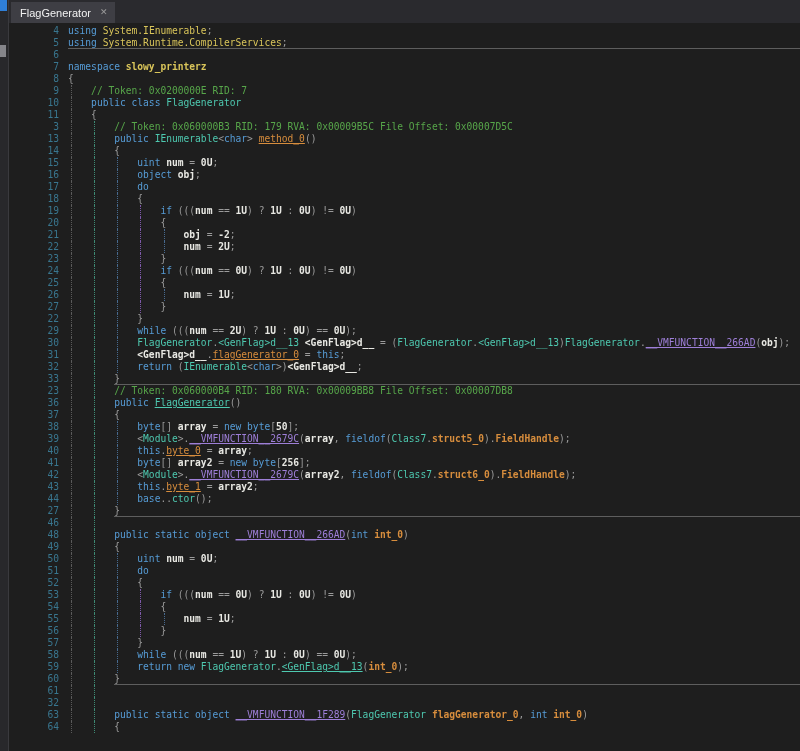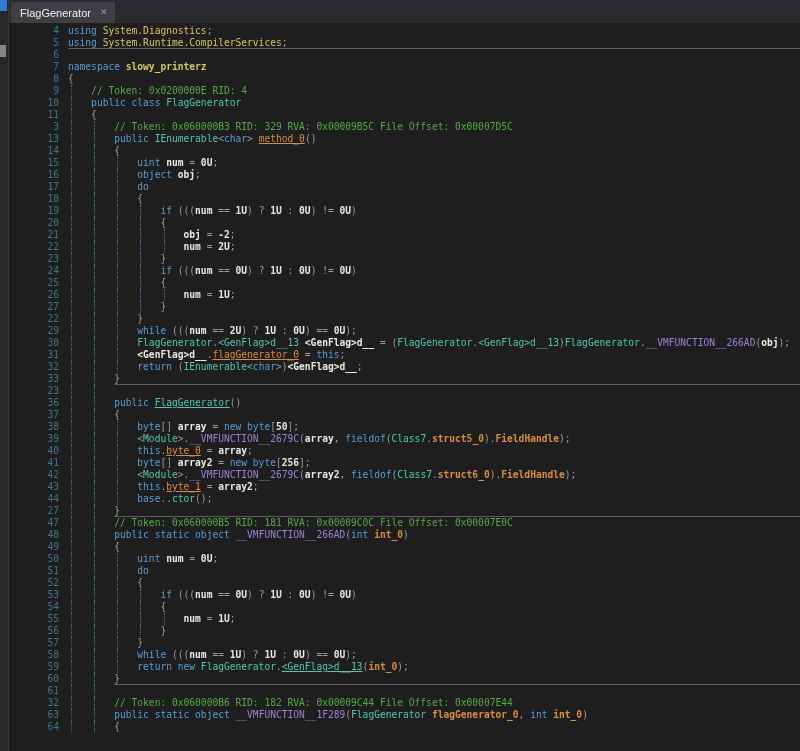--- a/index.html
+++ b/index.html
@@ -23,50 +23,50 @@
   .sep{position:absolute;bottom:0;height:1px;background:#5e5e5e;right:0;}
   
   .k{color:#569cd6;}
   .t{color:#4ec9b0;}
   .tu{color:#4ec9b0;text-decoration:underline;}
   .ns{color:#d9c55a;}
   .nsd{color:#d9c55a;font-weight:bold;}
   .c{color:#57a64a;}
   .o{color:#d78d3d;font-weight:bold;}
   .ou{color:#d78d3d;text-decoration:underline;}
-  .pu{color:#9e7fd8;}
+  .pu{color:#9e7fd8;text-decoration:underline;}
   .l{color:#e8e8e3;font-weight:bold;}
   .n{color:#e8e8e3;font-weight:bold;}
   .p{color:#9b9b9b;}
 </style>
 </head>
 <body>
 
 <div id="screen">
   <div id="left-strip">
     <div id="left-accent"></div>
     <div id="left-gray"></div>
   </div>
   <div id="tab-bar">
     <div class="tab">
       <span>FlagGenerator</span>
       <span class="close">✕</span>
     </div>
   </div>
   <div id="editor">
     <div id="code-lines">
-        <div class="line"><span class="ln">4</span><span class="code"><span class="k">using</span><span class="p"> </span><span class="ns">System.Diagnostics</span><span class="p">;</span></span></div>
+        <div class="line"><span class="ln">4</span><span class="code"><span class="k">using</span><span class="p"> </span><span class="ns">System.IEnumerable</span><span class="p">;</span></span></div>
         <div class="line"><span class="ln">5</span><span class="code"><span class="k">using</span><span class="p"> </span><span class="ns">System.Runtime.CompilerServices</span><span class="p">;</span></span><div class="sep" style="left: 59px;"></div></div>
         <div class="line"><span class="ln">6</span><span class="code"></span></div>
         <div class="line"><span class="ln">7</span><span class="code"><span class="k">namespace</span><span class="p"> </span><span class="nsd">slowy_printerz</span></span></div>
         <div class="line"><span class="ln">8</span><span class="code"><span class="p">{</span></span></div>
-        <div class="line"><span class="ln">9</span><span class="guide" style="left: 62px; border-left-color: rgb(90, 90, 90);"></span><span class="code"><span class="p">    </span><span class="c">// Token: 0x0200000E RID: 4</span></span></div>
+        <div class="line"><span class="ln">9</span><span class="guide" style="left: 62px; border-left-color: rgb(90, 90, 90);"></span><span class="code"><span class="p">    </span><span class="c">// Token: 0x0200000E RID: 7</span></span></div>
         <div class="line"><span class="ln">10</span><span class="guide" style="left: 62px; border-left-color: rgb(90, 90, 90);"></span><span class="code"><span class="p">    </span><span class="k">public</span><span class="p"> </span><span class="k">class</span><span class="p"> </span><span class="t">FlagGenerator</span></span></div>
         <div class="line"><span class="ln">11</span><span class="guide" style="left: 62px; border-left-color: rgb(90, 90, 90);"></span><span class="code"><span class="p">    {</span></span></div>
-        <div class="line"><span class="ln">3</span><span class="guide" style="left: 62px; border-left-color: rgb(90, 90, 90);"></span><span class="guide" style="left: 85.136px; border-left-color: rgb(62, 138, 116);"></span><span class="code"><span class="p">        </span><span class="c">// Token: 0x060000B3 RID: 329 RVA: 0x00009B5C File Offset: 0x00007D5C</span></span></div>
+        <div class="line"><span class="ln">3</span><span class="guide" style="left: 62px; border-left-color: rgb(90, 90, 90);"></span><span class="guide" style="left: 85.136px; border-left-color: rgb(62, 138, 116);"></span><span class="code"><span class="p">        </span><span class="c">// Token: 0x060000B3 RID: 179 RVA: 0x00009B5C File Offset: 0x00007D5C</span></span></div>
         <div class="line"><span class="ln">13</span><span class="guide" style="left: 62px; border-left-color: rgb(90, 90, 90);"></span><span class="guide" style="left: 85.136px; border-left-color: rgb(62, 138, 116);"></span><span class="code"><span class="p">        </span><span class="k">public</span><span class="p"> </span><span class="t">IEnumerable</span><span class="p">&lt;</span><span class="k">char</span><span class="p">&gt; </span><span class="ou">method_0</span><span class="p">()</span></span></div>
         <div class="line"><span class="ln">14</span><span class="guide" style="left: 62px; border-left-color: rgb(90, 90, 90);"></span><span class="guide" style="left: 85.136px; border-left-color: rgb(62, 138, 116);"></span><span class="code"><span class="p">        {</span></span></div>
         <div class="line"><span class="ln">15</span><span class="guide" style="left: 62px; border-left-color: rgb(90, 90, 90);"></span><span class="guide" style="left: 85.136px; border-left-color: rgb(62, 138, 116);"></span><span class="guide" style="left: 108.272px; border-left-color: rgb(71, 106, 143);"></span><span class="code"><span class="p">            </span><span class="k">uint</span><span class="p"> </span><span class="l">num</span><span class="p"> = </span><span class="n">0U</span><span class="p">;</span></span></div>
         <div class="line"><span class="ln">16</span><span class="guide" style="left: 62px; border-left-color: rgb(90, 90, 90);"></span><span class="guide" style="left: 85.136px; border-left-color: rgb(62, 138, 116);"></span><span class="guide" style="left: 108.272px; border-left-color: rgb(71, 106, 143);"></span><span class="code"><span class="p">            </span><span class="k">object</span><span class="p"> </span><span class="l">obj</span><span class="p">;</span></span></div>
         <div class="line"><span class="ln">17</span><span class="guide" style="left: 62px; border-left-color: rgb(90, 90, 90);"></span><span class="guide" style="left: 85.136px; border-left-color: rgb(62, 138, 116);"></span><span class="guide" style="left: 108.272px; border-left-color: rgb(71, 106, 143);"></span><span class="code"><span class="p">            </span><span class="k">do</span></span></div>
         <div class="line"><span class="ln">18</span><span class="guide" style="left: 62px; border-left-color: rgb(90, 90, 90);"></span><span class="guide" style="left: 85.136px; border-left-color: rgb(62, 138, 116);"></span><span class="guide" style="left: 108.272px; border-left-color: rgb(71, 106, 143);"></span><span class="code"><span class="p">            {</span></span></div>
         <div class="line"><span class="ln">19</span><span class="guide" style="left: 62px; border-left-color: rgb(90, 90, 90);"></span><span class="guide" style="left: 85.136px; border-left-color: rgb(62, 138, 116);"></span><span class="guide" style="left: 108.272px; border-left-color: rgb(71, 106, 143);"></span><span class="guide" style="left: 131.408px; border-left-color: rgb(125, 88, 168);"></span><span class="code"><span class="p">                </span><span class="k">if</span><span class="p"> (((</span><span class="l">num</span><span class="p"> == </span><span class="n">1U</span><span class="p">) ? </span><span class="n">1U</span><span class="p"> : </span><span class="n">0U</span><span class="p">) != </span><span class="n">0U</span><span class="p">)</span></span></div>
         <div class="line"><span class="ln">20</span><span class="guide" style="left: 62px; border-left-color: rgb(90, 90, 90);"></span><span class="guide" style="left: 85.136px; border-left-color: rgb(62, 138, 116);"></span><span class="guide" style="left: 108.272px; border-left-color: rgb(71, 106, 143);"></span><span class="guide" style="left: 131.408px; border-left-color: rgb(125, 88, 168);"></span><span class="code"><span class="p">                {</span></span></div>
         <div class="line"><span class="ln">21</span><span class="guide" style="left: 62px; border-left-color: rgb(90, 90, 90);"></span><span class="guide" style="left: 85.136px; border-left-color: rgb(62, 138, 116);"></span><span class="guide" style="left: 108.272px; border-left-color: rgb(71, 106, 143);"></span><span class="guide" style="left: 131.408px; border-left-color: rgb(125, 88, 168);"></span><span class="guide" style="left: 154.544px; border-left-color: rgb(71, 106, 143);"></span><span class="code"><span class="p">                    </span><span class="l">obj</span><span class="p"> = </span><span class="n">-2</span><span class="p">;</span></span></div>
         <div class="line"><span class="ln">22</span><span class="guide" style="left: 62px; border-left-color: rgb(90, 90, 90);"></span><span class="guide" style="left: 85.136px; border-left-color: rgb(62, 138, 116);"></span><span class="guide" style="left: 108.272px; border-left-color: rgb(71, 106, 143);"></span><span class="guide" style="left: 131.408px; border-left-color: rgb(125, 88, 168);"></span><span class="guide" style="left: 154.544px; border-left-color: rgb(71, 106, 143);"></span><span class="code"><span class="p">                    </span><span class="l">num</span><span class="p"> = </span><span class="n">2U</span><span class="p">;</span></span></div>
@@ -74,44 +74,44 @@
         <div class="line"><span class="ln">24</span><span class="guide" style="left: 62px; border-left-color: rgb(90, 90, 90);"></span><span class="guide" style="left: 85.136px; border-left-color: rgb(62, 138, 116);"></span><span class="guide" style="left: 108.272px; border-left-color: rgb(71, 106, 143);"></span><span class="guide" style="left: 131.408px; border-left-color: rgb(125, 88, 168);"></span><span class="code"><span class="p">                </span><span class="k">if</span><span class="p"> (((</span><span class="l">num</span><span class="p"> == </span><span class="n">0U</span><span class="p">) ? </span><span class="n">1U</span><span class="p"> : </span><span class="n">0U</span><span class="p">) != </span><span class="n">0U</span><span class="p">)</span></span></div>
         <div class="line"><span class="ln">25</span><span class="guide" style="left: 62px; border-left-color: rgb(90, 90, 90);"></span><span class="guide" style="left: 85.136px; border-left-color: rgb(62, 138, 116);"></span><span class="guide" style="left: 108.272px; border-left-color: rgb(71, 106, 143);"></span><span class="guide" style="left: 131.408px; border-left-color: rgb(125, 88, 168);"></span><span class="code"><span class="p">                {</span></span></div>
         <div class="line"><span class="ln">26</span><span class="guide" style="left: 62px; border-left-color: rgb(90, 90, 90);"></span><span class="guide" style="left: 85.136px; border-left-color: rgb(62, 138, 116);"></span><span class="guide" style="left: 108.272px; border-left-color: rgb(71, 106, 143);"></span><span class="guide" style="left: 131.408px; border-left-color: rgb(125, 88, 168);"></span><span class="guide" style="left: 154.544px; border-left-color: rgb(71, 106, 143);"></span><span class="code"><span class="p">                    </span><span class="l">num</span><span class="p"> = </span><span class="n">1U</span><span class="p">;</span></span></div>
         <div class="line"><span class="ln">27</span><span class="guide" style="left: 62px; border-left-color: rgb(90, 90, 90);"></span><span class="guide" style="left: 85.136px; border-left-color: rgb(62, 138, 116);"></span><span class="guide" style="left: 108.272px; border-left-color: rgb(71, 106, 143);"></span><span class="guide" style="left: 131.408px; border-left-color: rgb(125, 88, 168);"></span><span class="code"><span class="p">                }</span></span></div>
         <div class="line"><span class="ln">22</span><span class="guide" style="left: 62px; border-left-color: rgb(90, 90, 90);"></span><span class="guide" style="left: 85.136px; border-left-color: rgb(62, 138, 116);"></span><span class="guide" style="left: 108.272px; border-left-color: rgb(71, 106, 143);"></span><span class="code"><span class="p">            }</span></span></div>
         <div class="line"><span class="ln">29</span><span class="guide" style="left: 62px; border-left-color: rgb(90, 90, 90);"></span><span class="guide" style="left: 85.136px; border-left-color: rgb(62, 138, 116);"></span><span class="guide" style="left: 108.272px; border-left-color: rgb(71, 106, 143);"></span><span class="code"><span class="p">            </span><span class="k">while</span><span class="p"> (((</span><span class="l">num</span><span class="p"> == </span><span class="n">2U</span><span class="p">) ? </span><span class="n">1U</span><span class="p"> : </span><span class="n">0U</span><span class="p">) == </span><span class="n">0U</span><span class="p">);</span></span></div>
         <div class="line"><span class="ln">30</span><span class="guide" style="left: 62px; border-left-color: rgb(90, 90, 90);"></span><span class="guide" style="left: 85.136px; border-left-color: rgb(62, 138, 116);"></span><span class="guide" style="left: 108.272px; border-left-color: rgb(71, 106, 143);"></span><span class="code"><span class="p">            </span><span class="t">FlagGenerator</span><span class="p">.</span><span class="t">&lt;GenFlag&gt;d__13</span><span class="p"> </span><span class="l">&lt;GenFlag&gt;d__</span><span class="p"> = (</span><span class="t">FlagGenerator</span><span class="p">.</span><span class="t">&lt;GenFlag&gt;d__13</span><span class="p">)</span><span class="t">FlagGenerator</span><span class="p">.</span><span class="pu">__VMFUNCTION__266AD</span><span class="p">(</span><span class="l">obj</span><span class="p">);</span></span></div>
         <div class="line"><span class="ln">31</span><span class="guide" style="left: 62px; border-left-color: rgb(90, 90, 90);"></span><span class="guide" style="left: 85.136px; border-left-color: rgb(62, 138, 116);"></span><span class="guide" style="left: 108.272px; border-left-color: rgb(71, 106, 143);"></span><span class="code"><span class="p">            </span><span class="l">&lt;GenFlag&gt;d__</span><span class="p">.</span><span class="ou">flagGenerator_0</span><span class="p"> = </span><span class="k">this</span><span class="p">;</span></span></div>
         <div class="line"><span class="ln">32</span><span class="guide" style="left: 62px; border-left-color: rgb(90, 90, 90);"></span><span class="guide" style="left: 85.136px; border-left-color: rgb(62, 138, 116);"></span><span class="guide" style="left: 108.272px; border-left-color: rgb(71, 106, 143);"></span><span class="code"><span class="p">            </span><span class="k">return</span><span class="p"> (</span><span class="t">IEnumerable</span><span class="p">&lt;</span><span class="k">char</span><span class="p">&gt;)</span><span class="l">&lt;GenFlag&gt;d__</span><span class="p">;</span></span></div>
         <div class="line"><span class="ln">33</span><span class="guide" style="left: 62px; border-left-color: rgb(90, 90, 90);"></span><span class="guide" style="left: 85.136px; border-left-color: rgb(62, 138, 116);"></span><span class="code"><span class="p">        }</span></span><div class="sep" style="left: 105.272px;"></div></div>
-        <div class="line"><span class="ln">23</span><span class="guide" style="left: 62px; border-left-color: rgb(90, 90, 90);"></span><span class="guide" style="left: 85.136px; border-left-color: rgb(62, 138, 116);"></span></div>
+        <div class="line"><span class="ln">23</span><span class="guide" style="left: 62px; border-left-color: rgb(90, 90, 90);"></span><span class="guide" style="left: 85.136px; border-left-color: rgb(62, 138, 116);"></span><span class="code"><span class="p">        </span><span class="c">// Token: 0x060000B4 RID: 180 RVA: 0x00009BB8 File Offset: 0x00007DB8</span></span></div>
         <div class="line"><span class="ln">36</span><span class="guide" style="left: 62px; border-left-color: rgb(90, 90, 90);"></span><span class="guide" style="left: 85.136px; border-left-color: rgb(62, 138, 116);"></span><span class="code"><span class="p">        </span><span class="k">public</span><span class="p"> </span><span class="tu">FlagGenerator</span><span class="p">()</span></span></div>
         <div class="line"><span class="ln">37</span><span class="guide" style="left: 62px; border-left-color: rgb(90, 90, 90);"></span><span class="guide" style="left: 85.136px; border-left-color: rgb(62, 138, 116);"></span><span class="code"><span class="p">        {</span></span></div>
         <div class="line"><span class="ln">38</span><span class="guide" style="left: 62px; border-left-color: rgb(90, 90, 90);"></span><span class="guide" style="left: 85.136px; border-left-color: rgb(62, 138, 116);"></span><span class="guide" style="left: 108.272px; border-left-color: rgb(71, 106, 143);"></span><span class="code"><span class="p">            </span><span class="k">byte</span><span class="p">[] </span><span class="l">array</span><span class="p"> = </span><span class="k">new</span><span class="p"> </span><span class="k">byte</span><span class="p">[</span><span class="n">50</span><span class="p">];</span></span></div>
         <div class="line"><span class="ln">39</span><span class="guide" style="left: 62px; border-left-color: rgb(90, 90, 90);"></span><span class="guide" style="left: 85.136px; border-left-color: rgb(62, 138, 116);"></span><span class="guide" style="left: 108.272px; border-left-color: rgb(71, 106, 143);"></span><span class="code"><span class="p">            &lt;</span><span class="t">Module</span><span class="p">&gt;.</span><span class="pu">__VMFUNCTION__2679C</span><span class="p">(</span><span class="l">array</span><span class="p">, </span><span class="k">fieldof</span><span class="p">(</span><span class="t">Class7</span><span class="p">.</span><span class="o">struct5_0</span><span class="p">).</span><span class="o">FieldHandle</span><span class="p">);</span></span></div>
         <div class="line"><span class="ln">40</span><span class="guide" style="left: 62px; border-left-color: rgb(90, 90, 90);"></span><span class="guide" style="left: 85.136px; border-left-color: rgb(62, 138, 116);"></span><span class="guide" style="left: 108.272px; border-left-color: rgb(71, 106, 143);"></span><span class="code"><span class="p">            </span><span class="k">this</span><span class="p">.</span><span class="ou">byte_0</span><span class="p"> = </span><span class="l">array</span><span class="p">;</span></span></div>
         <div class="line"><span class="ln">41</span><span class="guide" style="left: 62px; border-left-color: rgb(90, 90, 90);"></span><span class="guide" style="left: 85.136px; border-left-color: rgb(62, 138, 116);"></span><span class="guide" style="left: 108.272px; border-left-color: rgb(71, 106, 143);"></span><span class="code"><span class="p">            </span><span class="k">byte</span><span class="p">[] </span><span class="l">array2</span><span class="p"> = </span><span class="k">new</span><span class="p"> </span><span class="k">byte</span><span class="p">[</span><span class="n">256</span><span class="p">];</span></span></div>
         <div class="line"><span class="ln">42</span><span class="guide" style="left: 62px; border-left-color: rgb(90, 90, 90);"></span><span class="guide" style="left: 85.136px; border-left-color: rgb(62, 138, 116);"></span><span class="guide" style="left: 108.272px; border-left-color: rgb(71, 106, 143);"></span><span class="code"><span class="p">            &lt;</span><span class="t">Module</span><span class="p">&gt;.</span><span class="pu">__VMFUNCTION__2679C</span><span class="p">(</span><span class="l">array2</span><span class="p">, </span><span class="k">fieldof</span><span class="p">(</span><span class="t">Class7</span><span class="p">.</span><span class="o">struct6_0</span><span class="p">).</span><span class="o">FieldHandle</span><span class="p">);</span></span></div>
         <div class="line"><span class="ln">43</span><span class="guide" style="left: 62px; border-left-color: rgb(90, 90, 90);"></span><span class="guide" style="left: 85.136px; border-left-color: rgb(62, 138, 116);"></span><span class="guide" style="left: 108.272px; border-left-color: rgb(71, 106, 143);"></span><span class="code"><span class="p">            </span><span class="k">this</span><span class="p">.</span><span class="ou">byte_1</span><span class="p"> = </span><span class="l">array2</span><span class="p">;</span></span></div>
         <div class="line"><span class="ln">44</span><span class="guide" style="left: 62px; border-left-color: rgb(90, 90, 90);"></span><span class="guide" style="left: 85.136px; border-left-color: rgb(62, 138, 116);"></span><span class="guide" style="left: 108.272px; border-left-color: rgb(71, 106, 143);"></span><span class="code"><span class="p">            </span><span class="k">base</span><span class="p">..</span><span class="t">ctor</span><span class="p">();</span></span></div>
         <div class="line"><span class="ln">27</span><span class="guide" style="left: 62px; border-left-color: rgb(90, 90, 90);"></span><span class="guide" style="left: 85.136px; border-left-color: rgb(62, 138, 116);"></span><span class="code"><span class="p">        }</span></span><div class="sep" style="left: 105.272px;"></div></div>
-        <div class="line"><span class="ln">47</span><span class="guide" style="left: 62px; border-left-color: rgb(90, 90, 90);"></span><span class="guide" style="left: 85.136px; border-left-color: rgb(62, 138, 116);"></span><span class="code"><span class="p">        </span><span class="c">// Token: 0x060000B5 RID: 181 RVA: 0x00009C0C File Offset: 0x00007E0C</span></span></div>
+        <div class="line"><span class="ln">46</span><span class="guide" style="left: 62px; border-left-color: rgb(90, 90, 90);"></span><span class="guide" style="left: 85.136px; border-left-color: rgb(62, 138, 116);"></span><span class="code"></span></div>
         <div class="line"><span class="ln">48</span><span class="guide" style="left: 62px; border-left-color: rgb(90, 90, 90);"></span><span class="guide" style="left: 85.136px; border-left-color: rgb(62, 138, 116);"></span><span class="code"><span class="p">        </span><span class="k">public</span><span class="p"> </span><span class="k">static</span><span class="p"> </span><span class="k">object</span><span class="p"> </span><span class="pu">__VMFUNCTION__266AD</span><span class="p">(</span><span class="k">int</span><span class="p"> </span><span class="o">int_0</span><span class="p">)</span></span></div>
         <div class="line"><span class="ln">49</span><span class="guide" style="left: 62px; border-left-color: rgb(90, 90, 90);"></span><span class="guide" style="left: 85.136px; border-left-color: rgb(62, 138, 116);"></span><span class="code"><span class="p">        {</span></span></div>
         <div class="line"><span class="ln">50</span><span class="guide" style="left: 62px; border-left-color: rgb(90, 90, 90);"></span><span class="guide" style="left: 85.136px; border-left-color: rgb(62, 138, 116);"></span><span class="guide" style="left: 108.272px; border-left-color: rgb(71, 106, 143);"></span><span class="code"><span class="p">            </span><span class="k">uint</span><span class="p"> </span><span class="l">num</span><span class="p"> = </span><span class="n">0U</span><span class="p">;</span></span></div>
         <div class="line"><span class="ln">51</span><span class="guide" style="left: 62px; border-left-color: rgb(90, 90, 90);"></span><span class="guide" style="left: 85.136px; border-left-color: rgb(62, 138, 116);"></span><span class="guide" style="left: 108.272px; border-left-color: rgb(71, 106, 143);"></span><span class="code"><span class="p">            </span><span class="k">do</span></span></div>
         <div class="line"><span class="ln">52</span><span class="guide" style="left: 62px; border-left-color: rgb(90, 90, 90);"></span><span class="guide" style="left: 85.136px; border-left-color: rgb(62, 138, 116);"></span><span class="guide" style="left: 108.272px; border-left-color: rgb(71, 106, 143);"></span><span class="code"><span class="p">            {</span></span></div>
         <div class="line"><span class="ln">53</span><span class="guide" style="left: 62px; border-left-color: rgb(90, 90, 90);"></span><span class="guide" style="left: 85.136px; border-left-color: rgb(62, 138, 116);"></span><span class="guide" style="left: 108.272px; border-left-color: rgb(71, 106, 143);"></span><span class="guide" style="left: 131.408px; border-left-color: rgb(125, 88, 168);"></span><span class="code"><span class="p">                </span><span class="k">if</span><span class="p"> (((</span><span class="l">num</span><span class="p"> == </span><span class="n">0U</span><span class="p">) ? </span><span class="n">1U</span><span class="p"> : </span><span class="n">0U</span><span class="p">) != </span><span class="n">0U</span><span class="p">)</span></span></div>
         <div class="line"><span class="ln">54</span><span class="guide" style="left: 62px; border-left-color: rgb(90, 90, 90);"></span><span class="guide" style="left: 85.136px; border-left-color: rgb(62, 138, 116);"></span><span class="guide" style="left: 108.272px; border-left-color: rgb(71, 106, 143);"></span><span class="guide" style="left: 131.408px; border-left-color: rgb(125, 88, 168);"></span><span class="code"><span class="p">                {</span></span></div>
         <div class="line"><span class="ln">55</span><span class="guide" style="left: 62px; border-left-color: rgb(90, 90, 90);"></span><span class="guide" style="left: 85.136px; border-left-color: rgb(62, 138, 116);"></span><span class="guide" style="left: 108.272px; border-left-color: rgb(71, 106, 143);"></span><span class="guide" style="left: 131.408px; border-left-color: rgb(125, 88, 168);"></span><span class="guide" style="left: 154.544px; border-left-color: rgb(71, 106, 143);"></span><span class="code"><span class="p">                    </span><span class="l">num</span><span class="p"> = </span><span class="n">1U</span><span class="p">;</span></span></div>
         <div class="line"><span class="ln">56</span><span class="guide" style="left: 62px; border-left-color: rgb(90, 90, 90);"></span><span class="guide" style="left: 85.136px; border-left-color: rgb(62, 138, 116);"></span><span class="guide" style="left: 108.272px; border-left-color: rgb(71, 106, 143);"></span><span class="guide" style="left: 131.408px; border-left-color: rgb(125, 88, 168);"></span><span class="code"><span class="p">                }</span></span></div>
         <div class="line"><span class="ln">57</span><span class="guide" style="left: 62px; border-left-color: rgb(90, 90, 90);"></span><span class="guide" style="left: 85.136px; border-left-color: rgb(62, 138, 116);"></span><span class="guide" style="left: 108.272px; border-left-color: rgb(71, 106, 143);"></span><span class="code"><span class="p">            }</span></span></div>
         <div class="line"><span class="ln">58</span><span class="guide" style="left: 62px; border-left-color: rgb(90, 90, 90);"></span><span class="guide" style="left: 85.136px; border-left-color: rgb(62, 138, 116);"></span><span class="guide" style="left: 108.272px; border-left-color: rgb(71, 106, 143);"></span><span class="code"><span class="p">            </span><span class="k">while</span><span class="p"> (((</span><span class="l">num</span><span class="p"> == </span><span class="n">1U</span><span class="p">) ? </span><span class="n">1U</span><span class="p"> : </span><span class="n">0U</span><span class="p">) == </span><span class="n">0U</span><span class="p">);</span></span></div>
         <div class="line"><span class="ln">59</span><span class="guide" style="left: 62px; border-left-color: rgb(90, 90, 90);"></span><span class="guide" style="left: 85.136px; border-left-color: rgb(62, 138, 116);"></span><span class="guide" style="left: 108.272px; border-left-color: rgb(71, 106, 143);"></span><span class="code"><span class="p">            </span><span class="k">return</span><span class="p"> </span><span class="k">new</span><span class="p"> </span><span class="t">FlagGenerator</span><span class="p">.</span><span class="tu">&lt;GenFlag&gt;d__13</span><span class="p">(</span><span class="o">int_0</span><span class="p">);</span></span></div>
         <div class="line"><span class="ln">60</span><span class="guide" style="left: 62px; border-left-color: rgb(90, 90, 90);"></span><span class="guide" style="left: 85.136px; border-left-color: rgb(62, 138, 116);"></span><span class="code"><span class="p">        }</span></span><div class="sep" style="left: 105.272px;"></div></div>
         <div class="line"><span class="ln">61</span><span class="guide" style="left: 62px; border-left-color: rgb(90, 90, 90);"></span><span class="guide" style="left: 85.136px; border-left-color: rgb(62, 138, 116);"></span><span class="code"></span></div>
-        <div class="line"><span class="ln">32</span><span class="guide" style="left: 62px; border-left-color: rgb(90, 90, 90);"></span><span class="guide" style="left: 85.136px; border-left-color: rgb(62, 138, 116);"></span><span class="code"><span class="p">        </span><span class="c">// Token: 0x060000B6 RID: 182 RVA: 0x00009C44 File Offset: 0x00007E44</span></span></div>
+        <div class="line"><span class="ln">32</span><span class="guide" style="left: 62px; border-left-color: rgb(90, 90, 90);"></span><span class="guide" style="left: 85.136px; border-left-color: rgb(62, 138, 116);"></span></div>
         <div class="line"><span class="ln">63</span><span class="guide" style="left: 62px; border-left-color: rgb(90, 90, 90);"></span><span class="guide" style="left: 85.136px; border-left-color: rgb(62, 138, 116);"></span><span class="code"><span class="p">        </span><span class="k">public</span><span class="p"> </span><span class="k">static</span><span class="p"> </span><span class="k">object</span><span class="p"> </span><span class="pu">__VMFUNCTION__1F289</span><span class="p">(</span><span class="t">FlagGenerator</span><span class="p"> </span><span class="o">flagGenerator_0</span><span class="p">, </span><span class="k">int</span><span class="p"> </span><span class="o">int_0</span><span class="p">)</span></span></div>
         <div class="line"><span class="ln">64</span><span class="guide" style="left: 62px; border-left-color: rgb(90, 90, 90);"></span><span class="guide" style="left: 85.136px; border-left-color: rgb(62, 138, 116);"></span><span class="code"><span class="p">        {</span></span></div>
       </div>
   </div>
 </div>
 
 </body></html>

